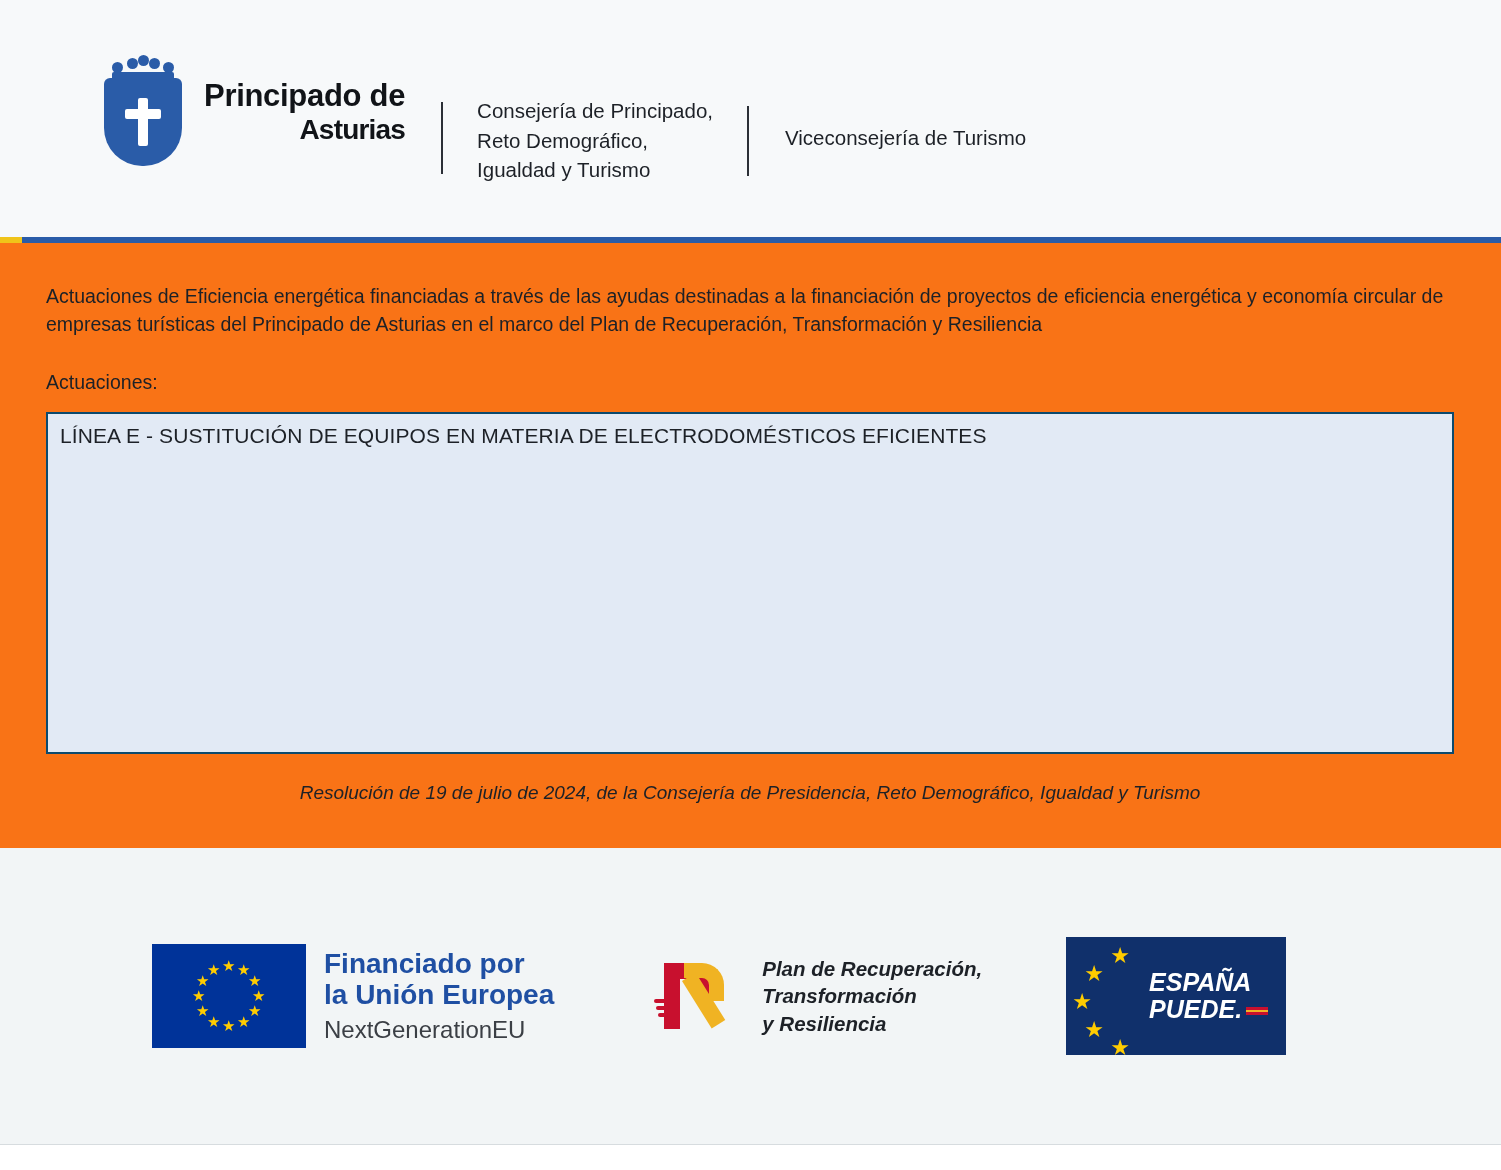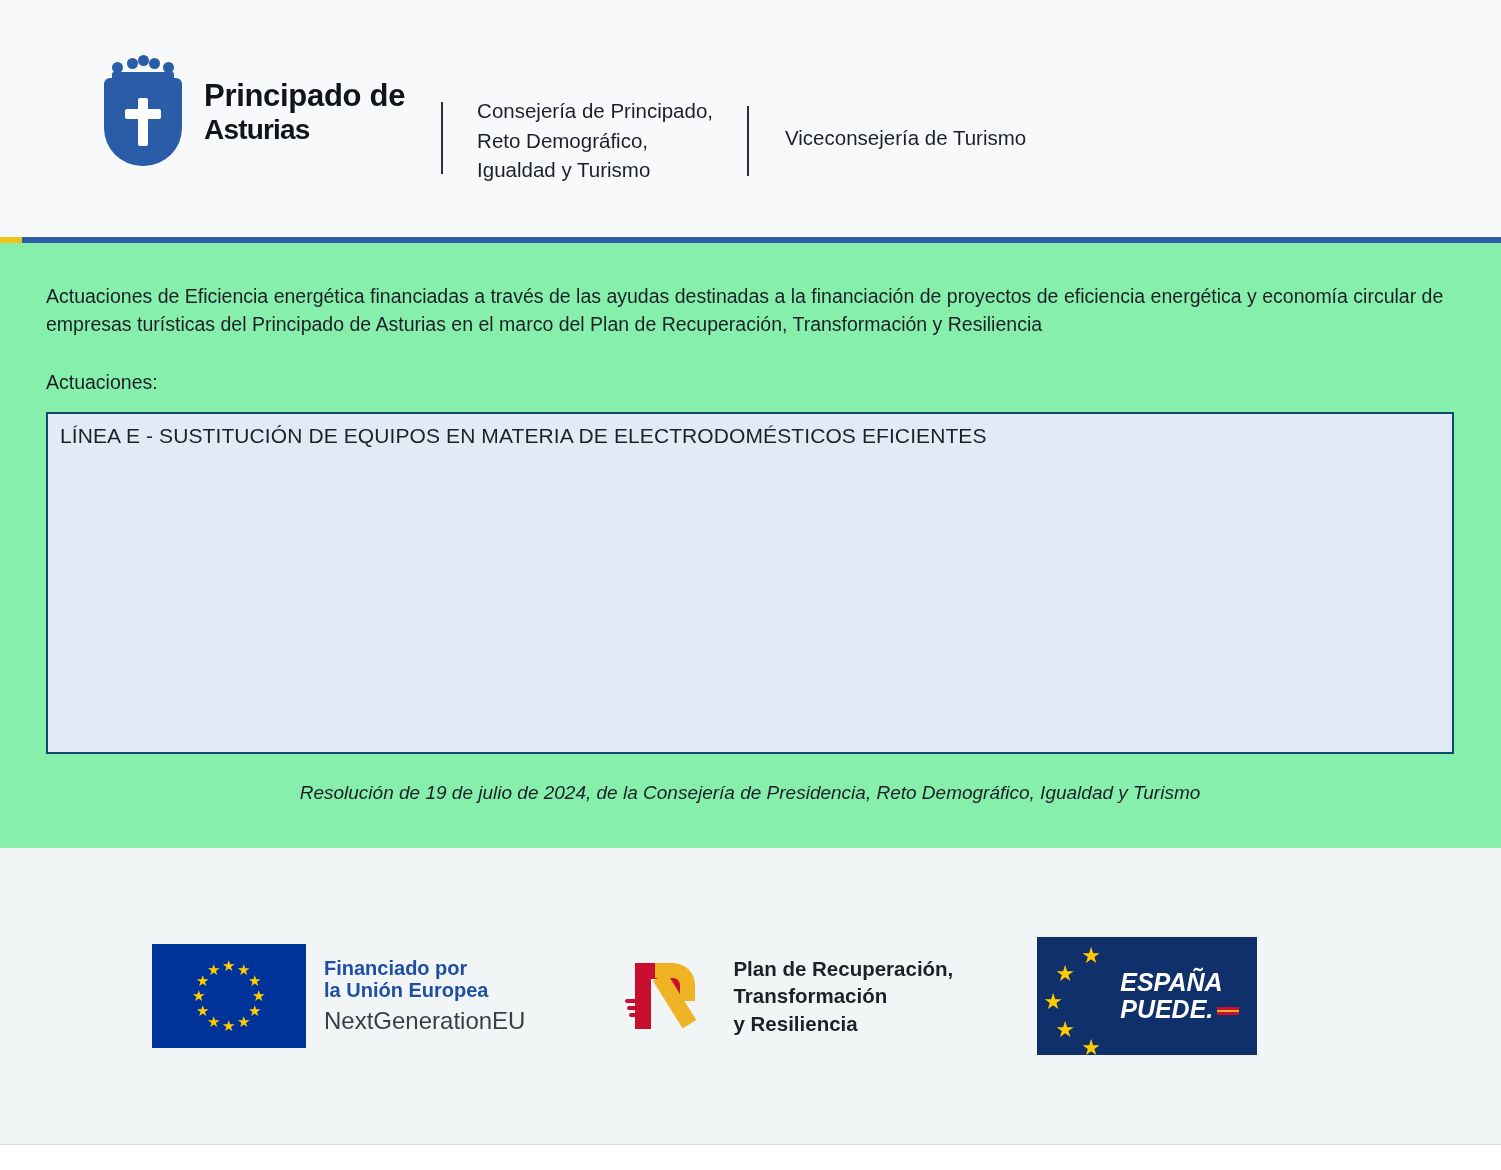--- a/index.html
+++ b/index.html
@@ -72,20 +72,21 @@
   }
   .cross .h {
     position: absolute; left: -18px; top: 11px;
     width: 36px; height: 10px; background: #ffffff; border-radius: 2px;
   }
 
   .brand-text {
     margin-left: 22px;
     margin-top: 36px;
     line-height: 1.05;
+    text-align: right;
   }
   .brand-line1 {
     font-size: 31px;
     font-weight: 700;
     color: #111418;
     letter-spacing: -0.3px;
   }
   .brand-line2 {
     font-size: 28px;
     font-weight: 700;
@@ -127,21 +128,21 @@
     width: 1501px;
     height: 6px;
     display: flex;
   }
   .accent-rule .a-yellow { width: 22px; background: #f0c419; }
   .accent-rule .a-blue { flex: 1; background: #2a5ca8; }
 
   
   .content {
     padding: 40px 46px 0 46px;
-    background: #86efac;
+    background: #f97316;
     height: 605px;
   }
   .intro {
     font-size: 19.5px;
     color: #1d2127;
     line-height: 1.42;
     max-width: 1420px;
   }
   .label-actuaciones {
     margin-top: 33px;
@@ -190,30 +191,30 @@
     background: #003399;
   }
   .eu-star {
     position: absolute;
     color: #ffcc00;
     font-size: 15px;
     line-height: 15px;
   }
   .eu-text { margin-left: 18px; }
   .eu-t1 {
-    font-size: 20px; font-weight: 700; color: #1f4fa3; line-height: 1.12;
+    font-size: 28px; font-weight: 700; color: #1f4fa3; line-height: 1.12;
     white-space: nowrap;
   }
   .eu-t2 {
     font-size: 24px; color: #3b3f45; margin-top: 6px; white-space: nowrap;
   }
 
   
   .plan-block {
-    display: flex; align-items: center; margin-left: 100px;
+    display: flex; align-items: center; margin-left: 100px; font-style: italic;
   }
   .plan-logo {
     position: relative; width: 92px; height: 78px;
   }
   .plan-logo .bar-red {
     position: absolute; left: 10px; top: 6px; width: 16px; height: 66px;
     background: #c8102e;
   }
   .plan-logo .arc-red {
     position: absolute; left: 10px; top: 6px; width: 52px; height: 34px;

